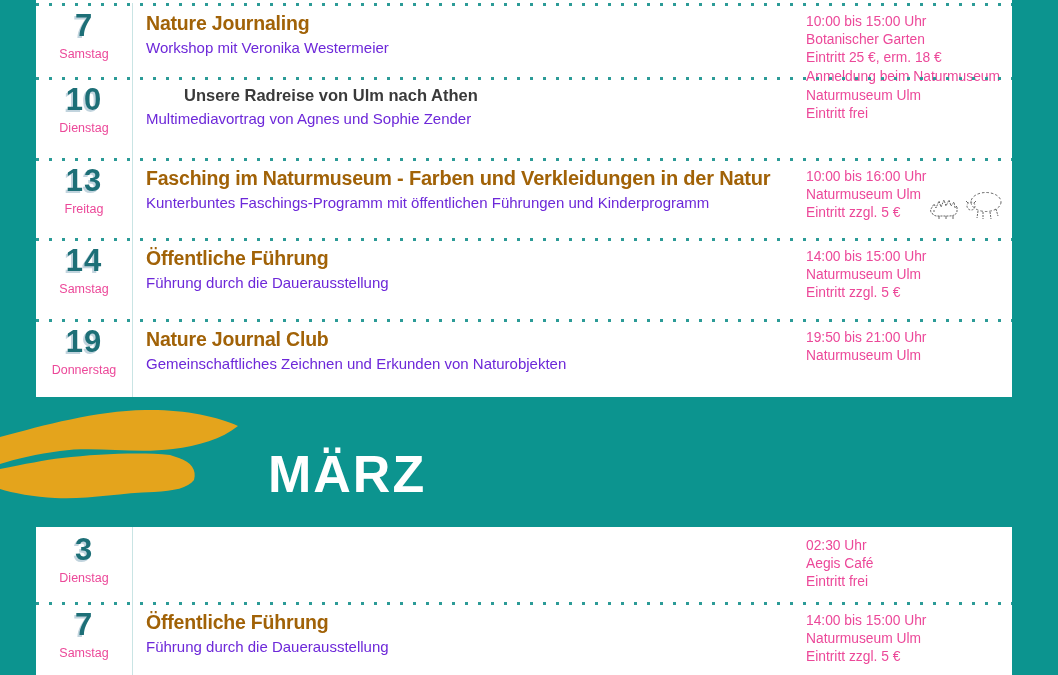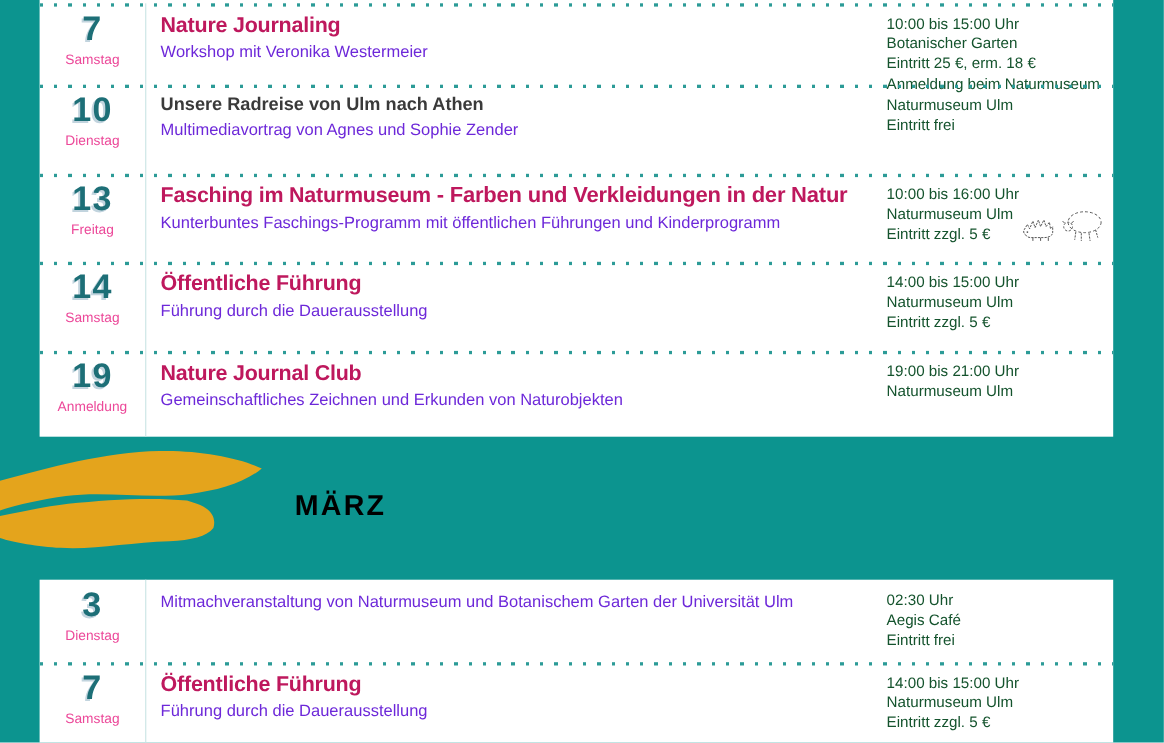--- a/index.html
+++ b/index.html
@@ -20,33 +20,33 @@
   .datecol{
     flex:0 0 97px;width:97px;text-align:center;padding-top:7px;
     border-right:1px solid #c9e4e4;box-sizing:border-box;
   }
   .daynum{
     font-size:31px;font-weight:800;color:#1d6f77;line-height:1.05;
     text-shadow:-2px 2px 0 #c2d4de;letter-spacing:1px;
   }
   .weekday{font-size:12.5px;color:#ec4899;margin-top:4px;}
   .content{flex:1;padding:8px 10px 0 13px;min-width:0;}
-  .title{font-size:19.5px;font-weight:700;color:#be185d;line-height:1.2;letter-spacing:-0.2px;}
+  .title{font-size:19.5px;font-weight:700;color:#a16207;line-height:1.2;letter-spacing:-0.2px;}
   .title .suffix{font-size:20px;}
-  .subtitle{font-size:16.5px;font-weight:700;color:#3a3a3a;line-height:1.3;}
+  .subtitle{font-size:16.5px;font-weight:700;color:#3a3a3a;line-height:1.3;margin-left:38px;}
   .desc{font-size:15px;font-weight:400;color:#6d28d9;line-height:1.45;margin-top:2px;}
   .details{
     flex:0 0 214px;width:214px;padding:10px 6px 0 8px;box-sizing:border-box;
-    font-size:13.8px;color:#14532d;line-height:1.32;position:relative;
+    font-size:13.8px;color:#ec4899;line-height:1.32;position:relative;
   }
   .doodles{position:absolute;right:8px;top:32px;display:flex;align-items:flex-end;gap:2px;}
   .doodles svg{display:block;}
   .month-label{
     position:absolute;left:268px;top:444px;
-    font-size:26px;font-weight:800;color:#000000;letter-spacing:2px;
+    font-size:52px;font-weight:800;color:#ffffff;letter-spacing:2px;
   }
   .swoosh{position:absolute;left:0;top:403px;}
 </style>
 </head>
 <body>
 
 <div class="card" id="card1">
 
   <div class="row" style="height:74px">
     <div class="datecol">
@@ -127,29 +127,29 @@
       <div>14:00 bis 15:00 Uhr</div>
       <div>Naturmuseum Ulm</div>
       <div>Eintritt zzgl. 5 €</div>
       <div></div>
     </div>
   </div>
 
   <div class="row" style="height:78px">
     <div class="datecol">
       <div class="daynum">19</div>
-      <div class="weekday">Anmeldung</div>
+      <div class="weekday">Donnerstag</div>
     </div>
     <div class="content">
       <div class="title"><span>Nature Journal Club</span><span class="suffix"></span></div>
       <div class="subtitle"></div>
       <div class="desc">Gemeinschaftliches Zeichnen und Erkunden von Naturobjekten</div>
     </div>
     <div class="details">
-      <div>19:00 bis 21:00 Uhr</div>
+      <div>19:50 bis 21:00 Uhr</div>
       <div>Naturmuseum Ulm</div>
       <div></div>
       <div></div>
     </div>
   </div>
 
 </div>
 
 <svg class="swoosh" width="270" height="115" viewBox="0 0 270 115">
   <path d="M0,34 C45,22 95,8 145,7 C180,6 218,13 238,23 C222,36 198,43 173,46 C135,51 95,43 60,48 C38,51 15,56 0,61 Z" fill="#e4a41c"></path>
@@ -159,21 +159,20 @@
 
 <div class="card" id="card2">
 
   <div class="row no-dots" style="height:75px">
     <div class="datecol">
       <div class="daynum">3</div>
       <div class="weekday">Dienstag</div>
     </div>
     <div class="content">
       <div class="subtitle"></div>
-      <div class="desc">Mitmachveranstaltung von Naturmuseum und Botanischem Garten der Universität Ulm</div>
     </div>
     <div class="details">
       <div>02:30 Uhr</div>
       <div>Aegis Café</div>
       <div>Eintritt frei</div>
       <div></div>
     </div>
   </div>
 
   <div class="row" style="height:73px">

